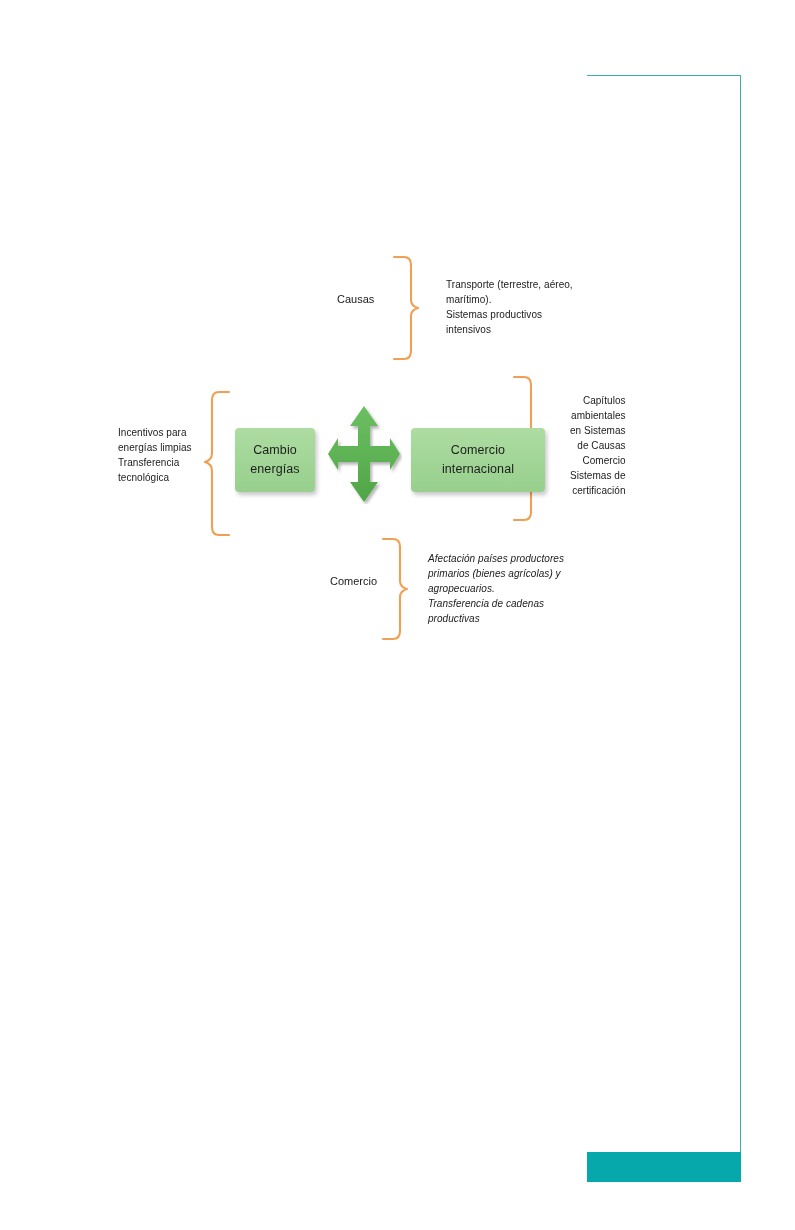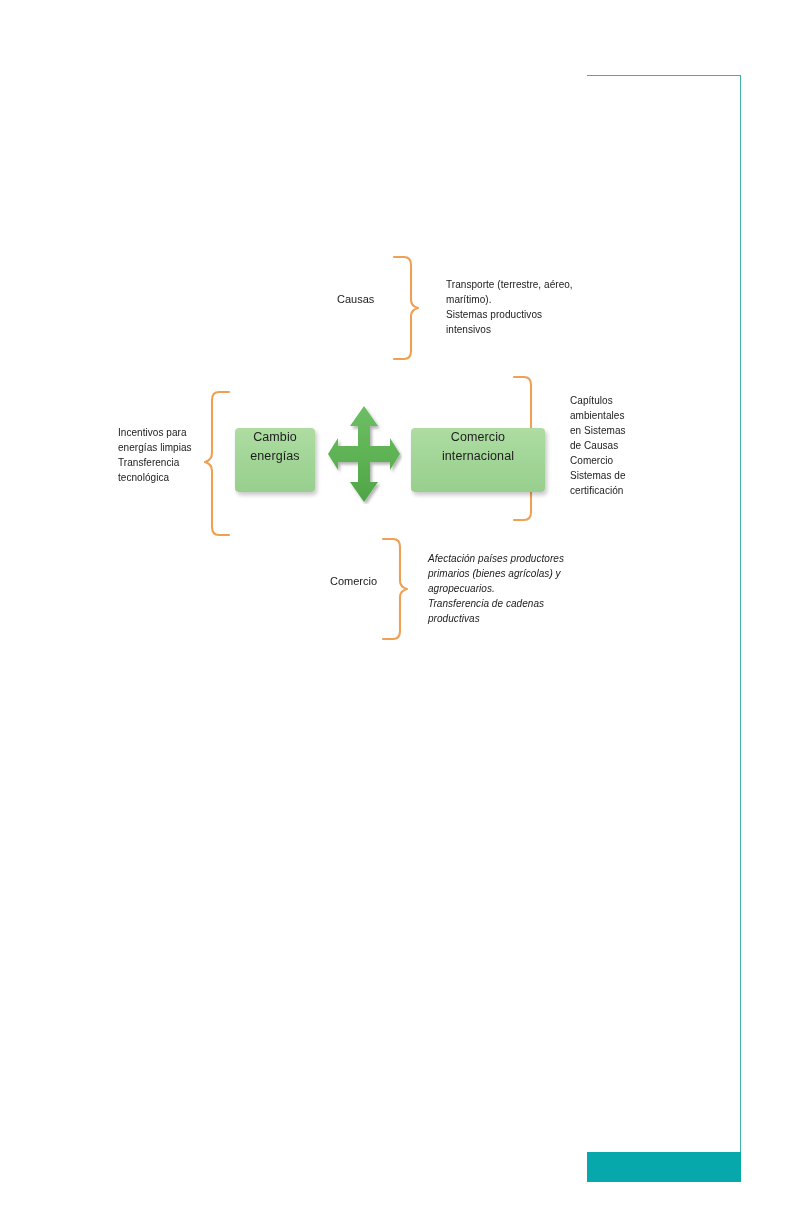--- a/index.html
+++ b/index.html
@@ -58,21 +58,21 @@
   
   .concept-box {
     position: absolute;
     box-sizing: border-box;
     border-radius: 4px;
     background: linear-gradient(180deg, #AEDCA2 0%, #9FD495 60%, #98CF8E 100%);
     box-shadow: 2px 3px 4px rgba(0,0,0,0.22);
     display: flex;
     flex-direction: column;
     align-items: center;
-    justify-content: flex-start;
+    justify-content: center;
     color: #1d1d1d;
     font-size: 12.5px;
     line-height: 19px;
     text-align: center;
     letter-spacing: 0.1px;
   }
   .concept-box .ln { display: block; white-space: nowrap; }
 
   #box-left  { left: 235px; top: 428px; width: 80px;  height: 64px; }
   #box-right { left: 411px; top: 428px; width: 134px; height: 64px; }
@@ -106,21 +106,21 @@
     white-space: nowrap;
   }
   .ann-narrow .ln { white-space: nowrap; }
 
   
   #label-causas   { left: 337px; top: 292px; }
   #text-causas    { left: 446px; top: 277px; }
 
   #text-incentivos{ left: 118px; top: 425px; }
 
-  #text-capitulos { left: 570px; top: 393px; }
+  #text-capitulos { left: 570px; top: 393px; text-align: right; }
 
   #label-impacto  { left: 330px; top: 574px; }
   #text-impacto   { left: 428px; top: 551px; font-style: italic; }
 </style>
 </head>
 <body>
 
 <div id="page">
 
   <div class="frame-line-h"></div>

